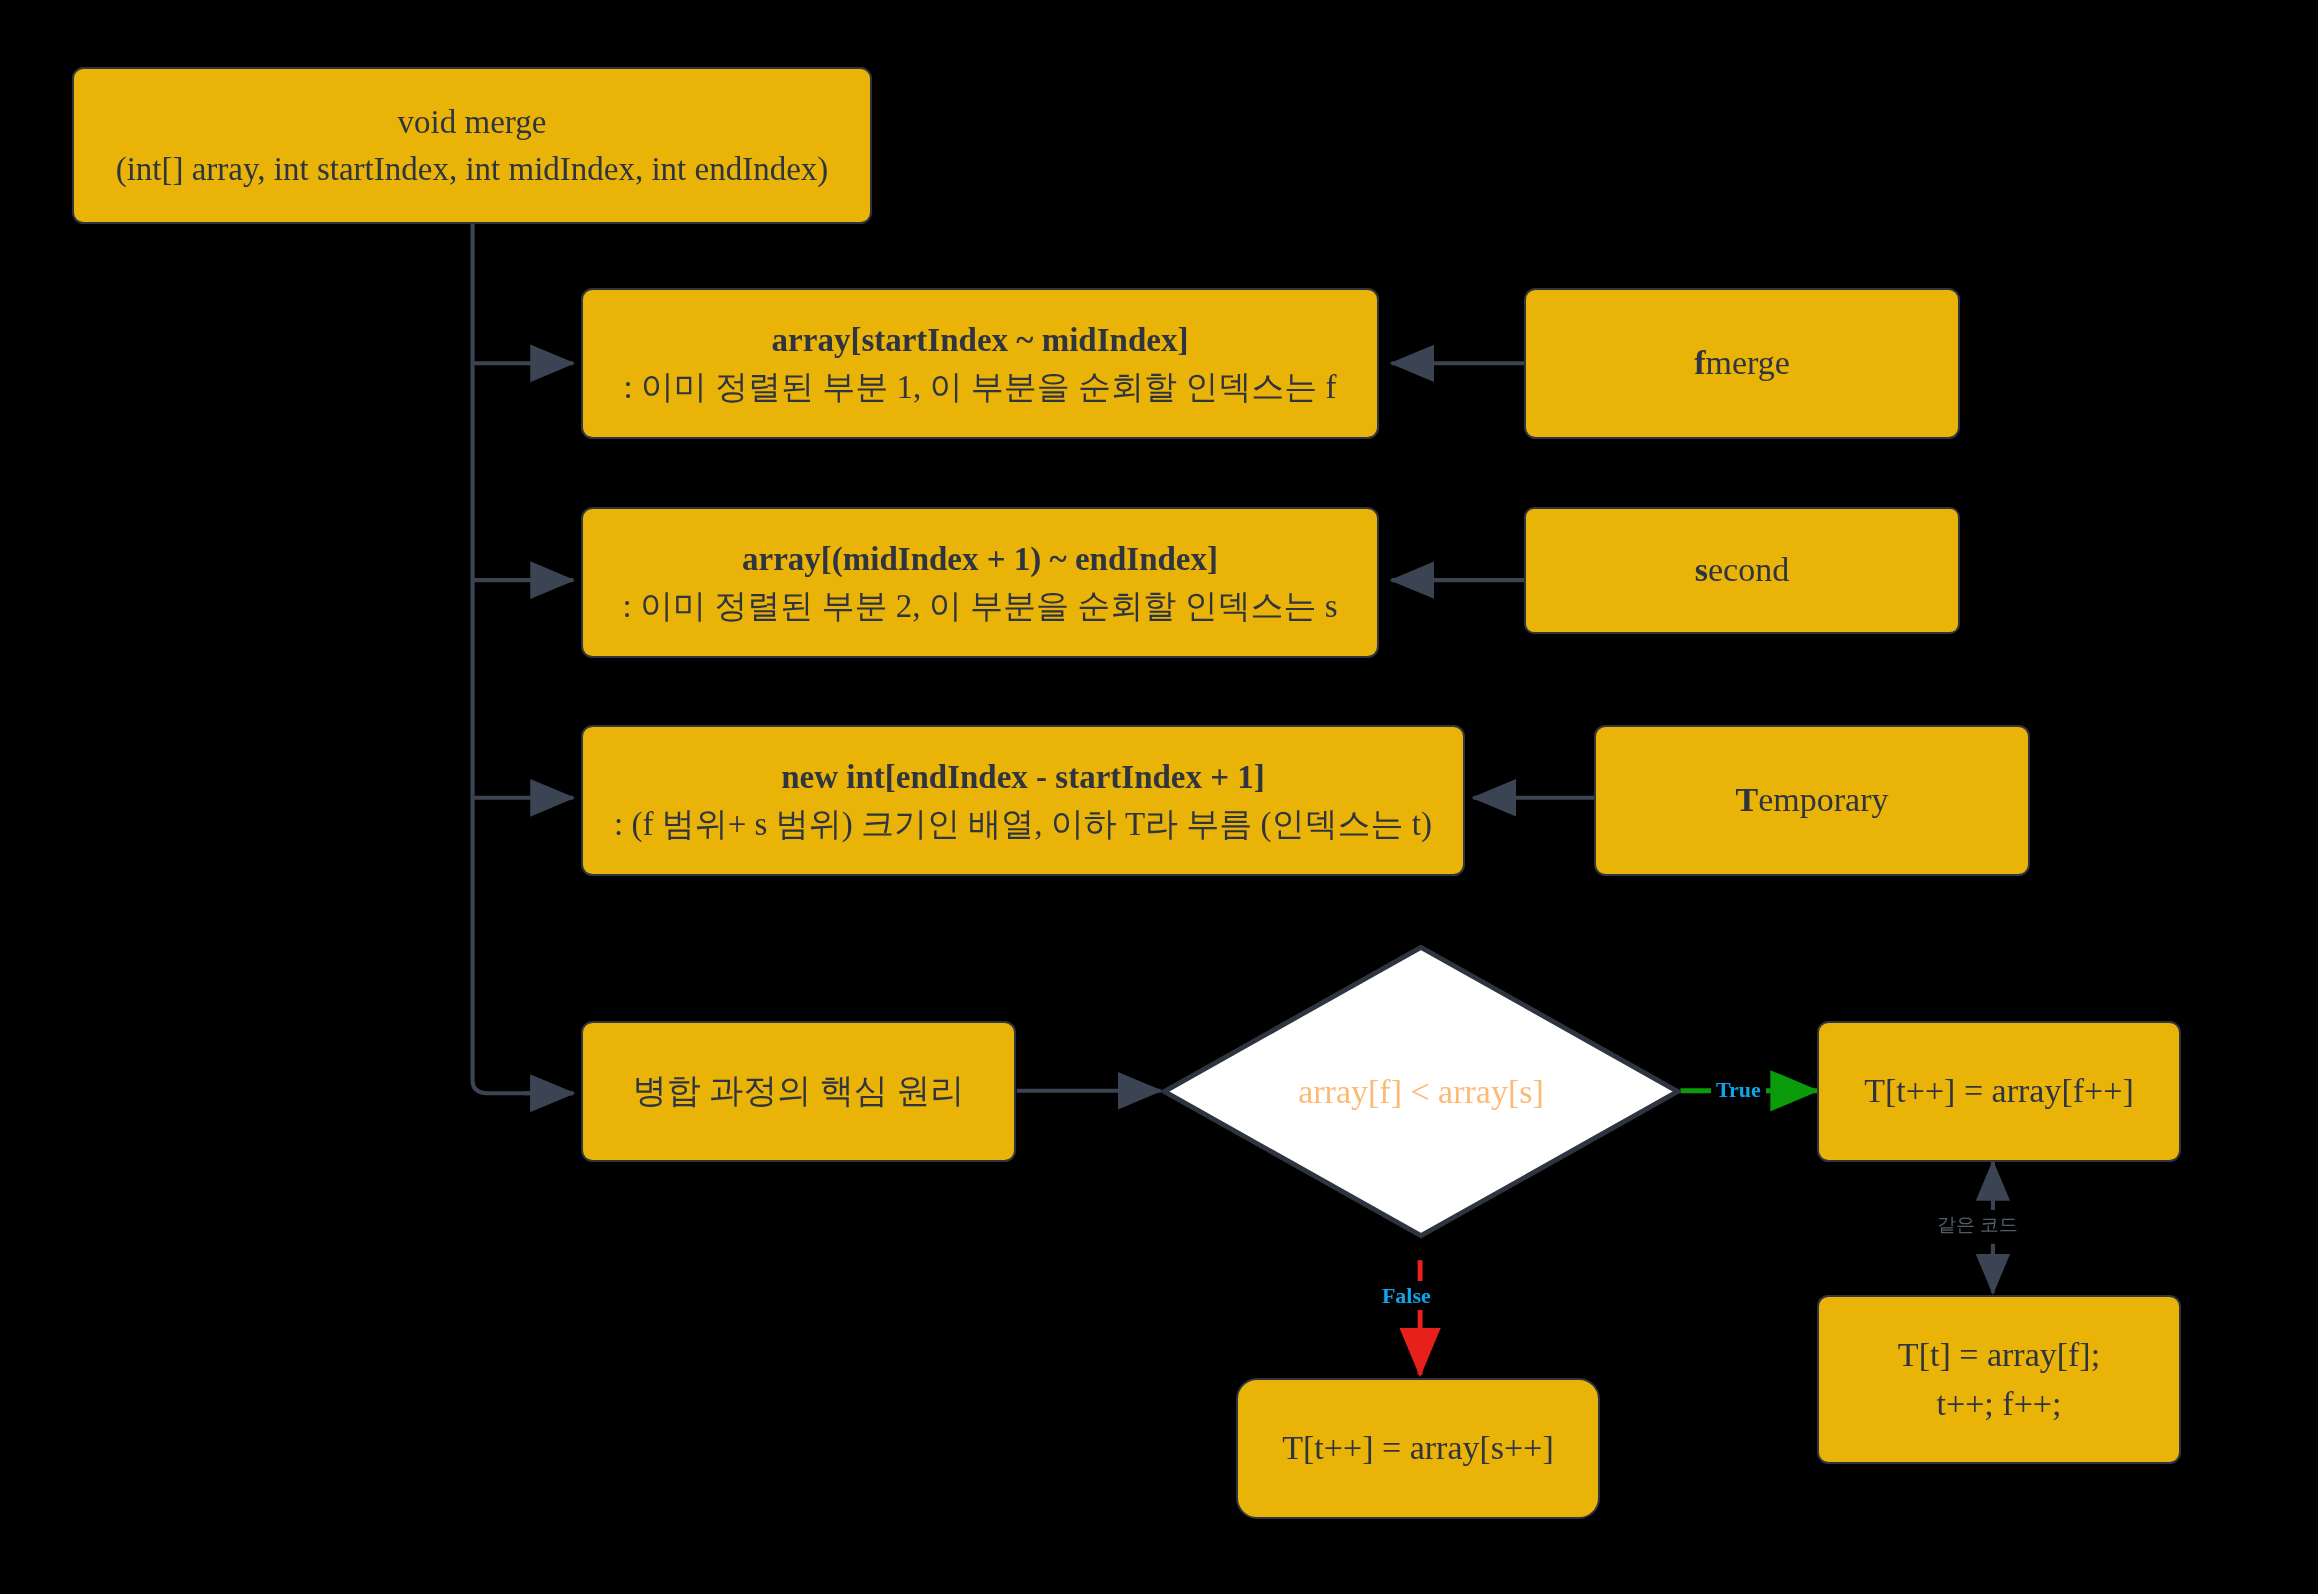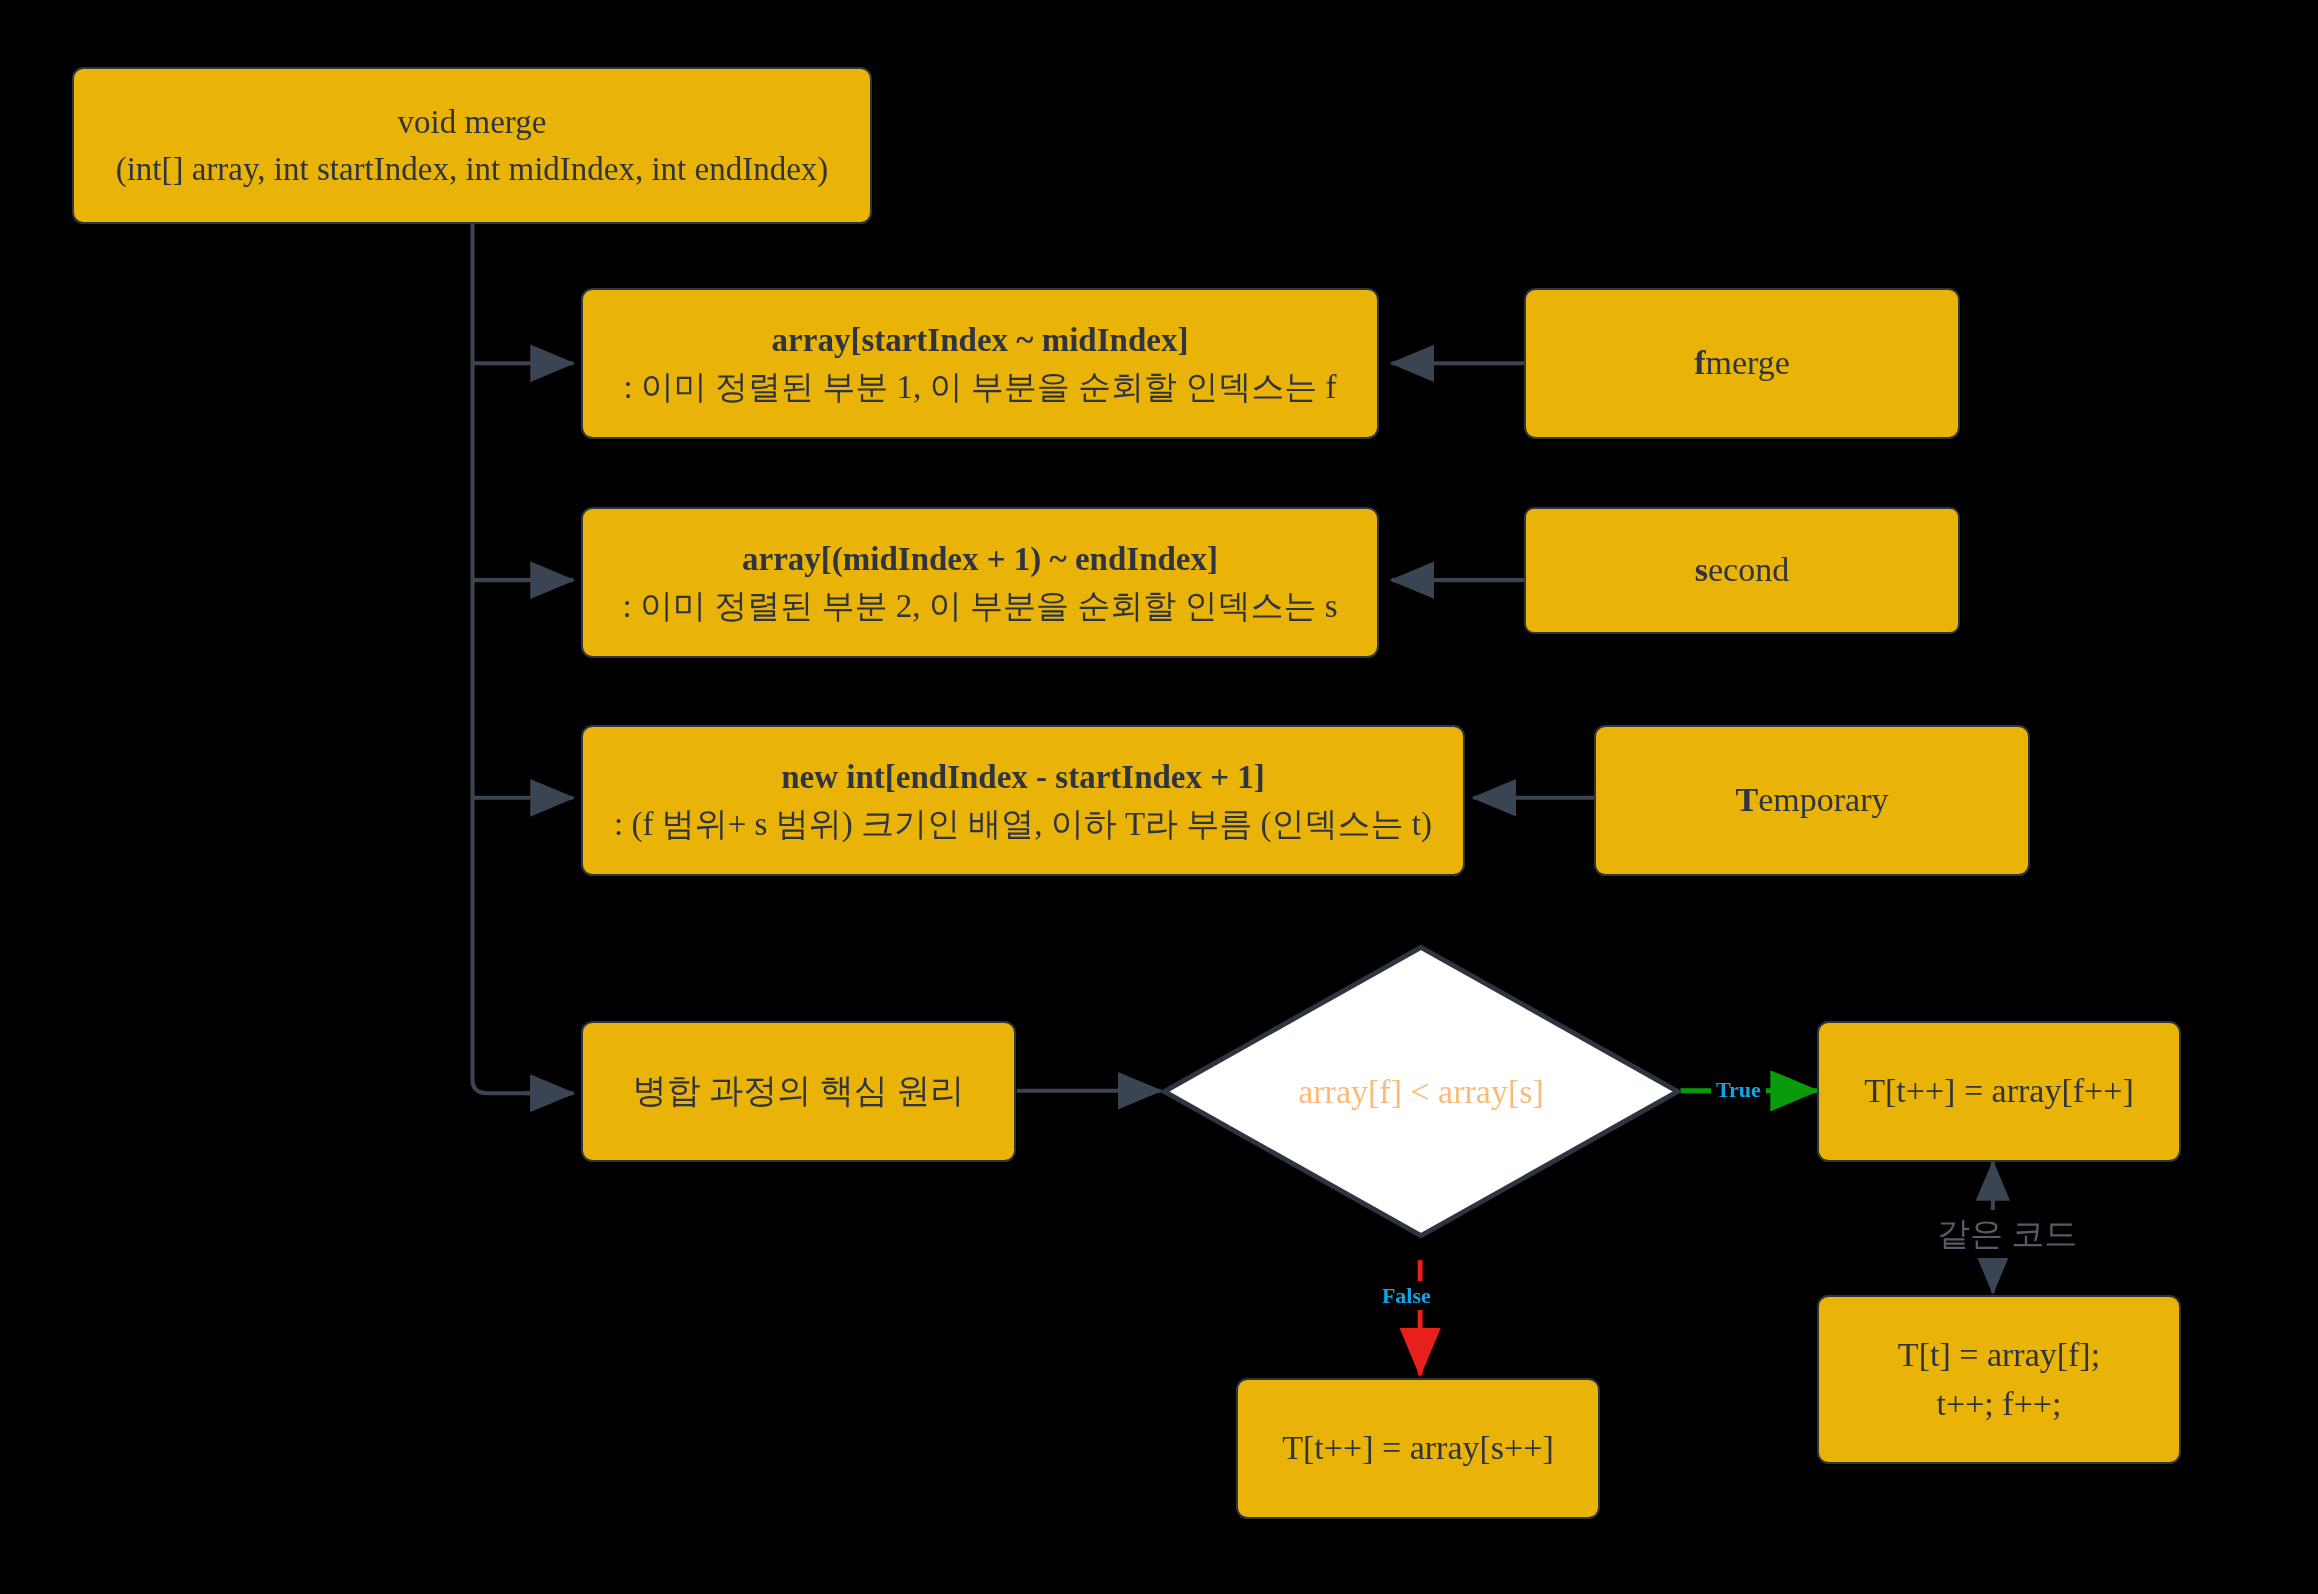--- a/index.html
+++ b/index.html
@@ -74,21 +74,21 @@
     position: absolute;
     font-size: 22px;
     font-weight: 700;
     color: #0ea5e9;
     white-space: nowrap;
     background: #000000;
     padding: 1.6px 4.9px;
   }
   .edge-label.korean {
     font-weight: 400;
-    font-size: 33px;
+    font-size: 19px;
     color: #555c66;
   }
 </style>
 </head>
 <body>
 
 <div id="canvas">
 
   <svg class="edges" viewBox="0 0 2833 1948">
     <defs>
@@ -218,21 +218,21 @@
     </svg>
     <span class="dlabel">array[f] &lt; array[s]</span>
   </div>
 
   <div class="node" style="left:1817px; top:1021px; width:364px; height:141px;">
     <div class="lines">
       <span class="l f-code">T[t++] = array[f++]</span>
     </div>
   </div>
 
-  <div class="node" style="left:1236px; top:1378px; width:364px; height:141px;">
+  <div class="node" style="left:1236px; top:1378px; width:364px; height:141px;border-radius:21px;">
     <div class="lines">
       <span class="l f-code">T[t++] = array[s++]</span>
     </div>
   </div>
 
   <div class="node" style="left:1817px; top:1295px; width:364px; height:169px;">
     <div class="lines">
       <span class="l f-code">T[t] = array[f];</span>
       <span class="l f-code">t++; f++;</span>
     </div>

